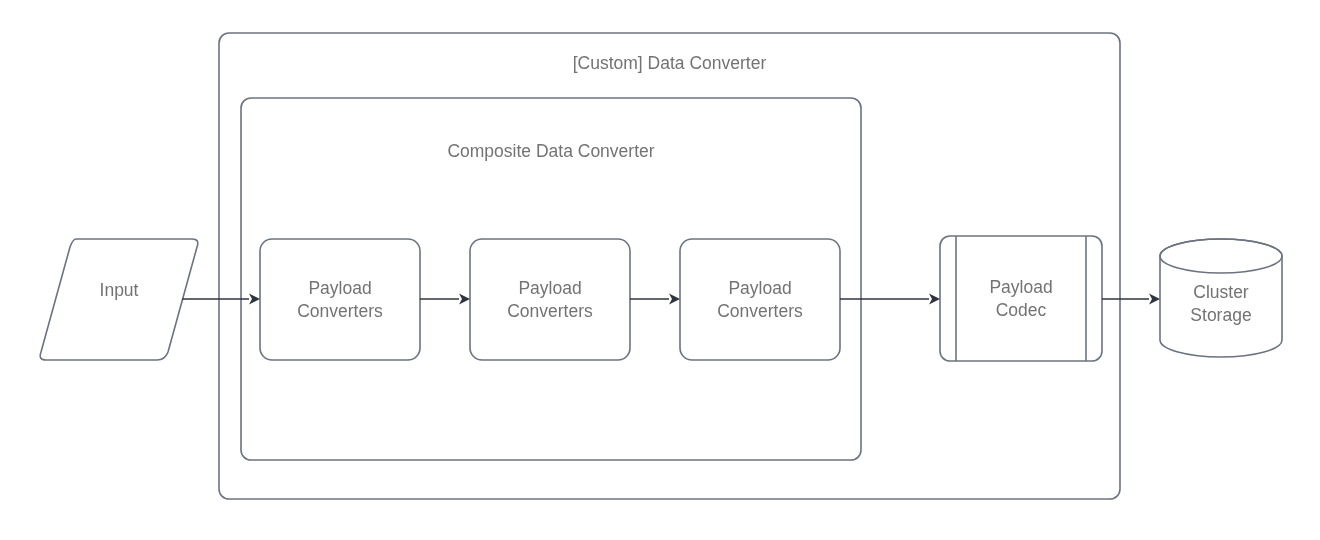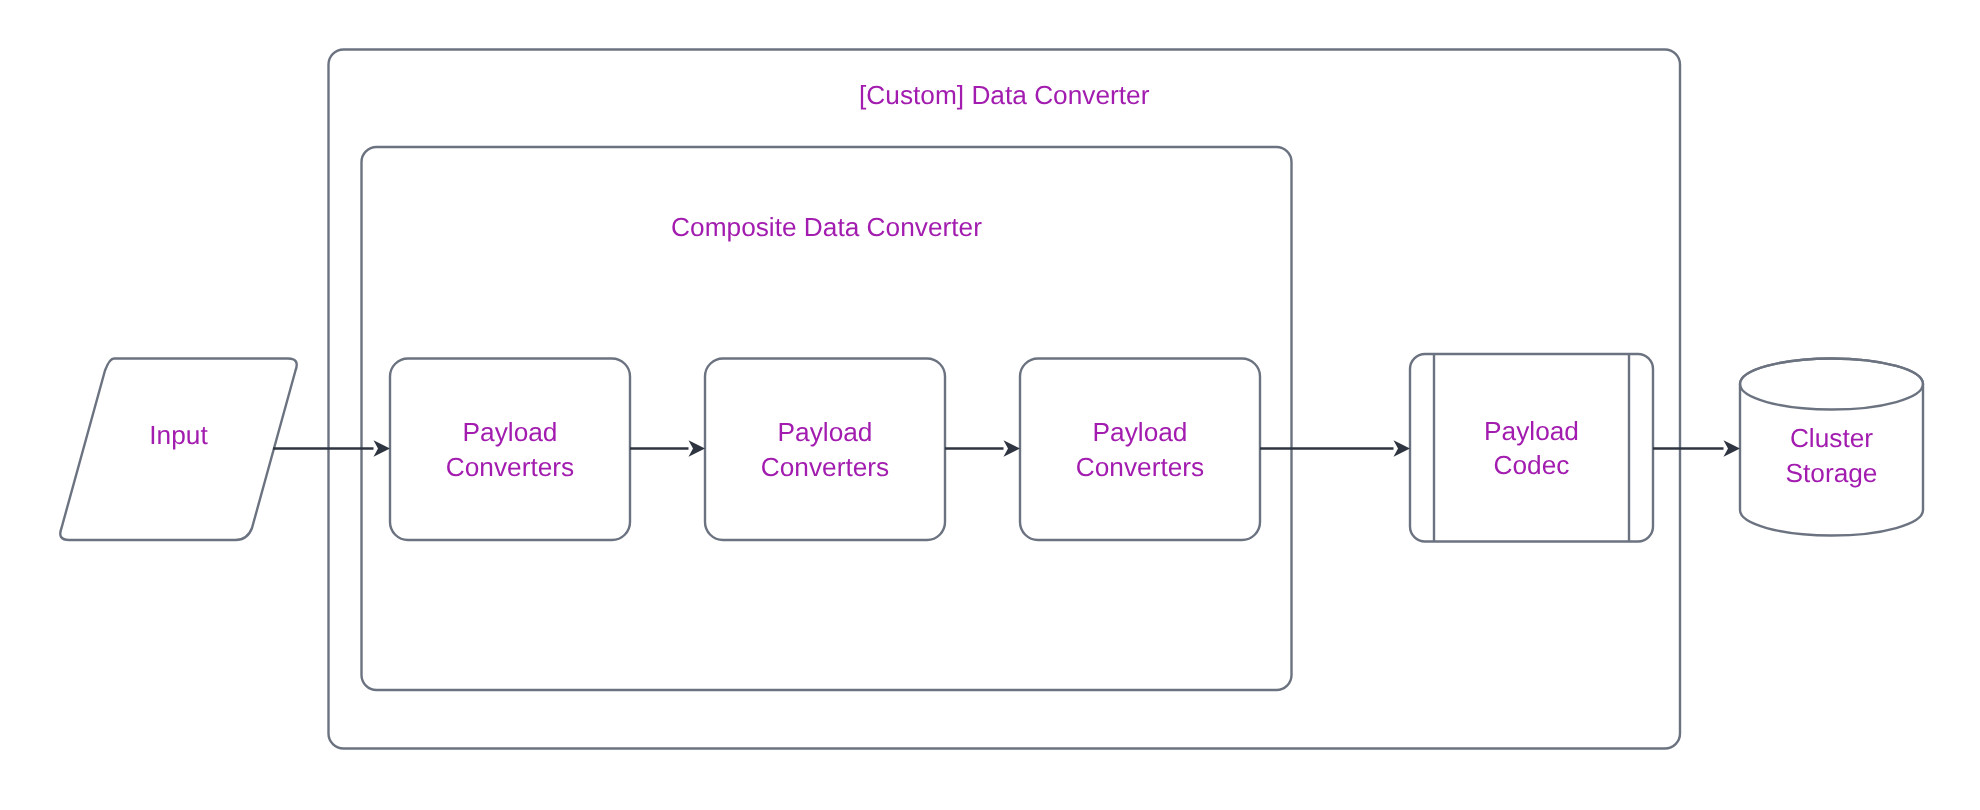--- a/index.html
+++ b/index.html
@@ -48,21 +48,21 @@
     fill: none;
     stroke: #2e3440;
     stroke-width: 1.6;
   }
   .edge-head {
     fill: #2e3440;
     stroke: none;
   }
   .label-text {
     position: absolute;
-    color: #a21caf;
+    color: #737373;
     text-align: center;
     line-height: 1.28;
     white-space: pre-line;
     pointer-events: none;
   }
   .container-title {
     font-size: 17.5px;
     width: 100%;
     left: 0;
   }

